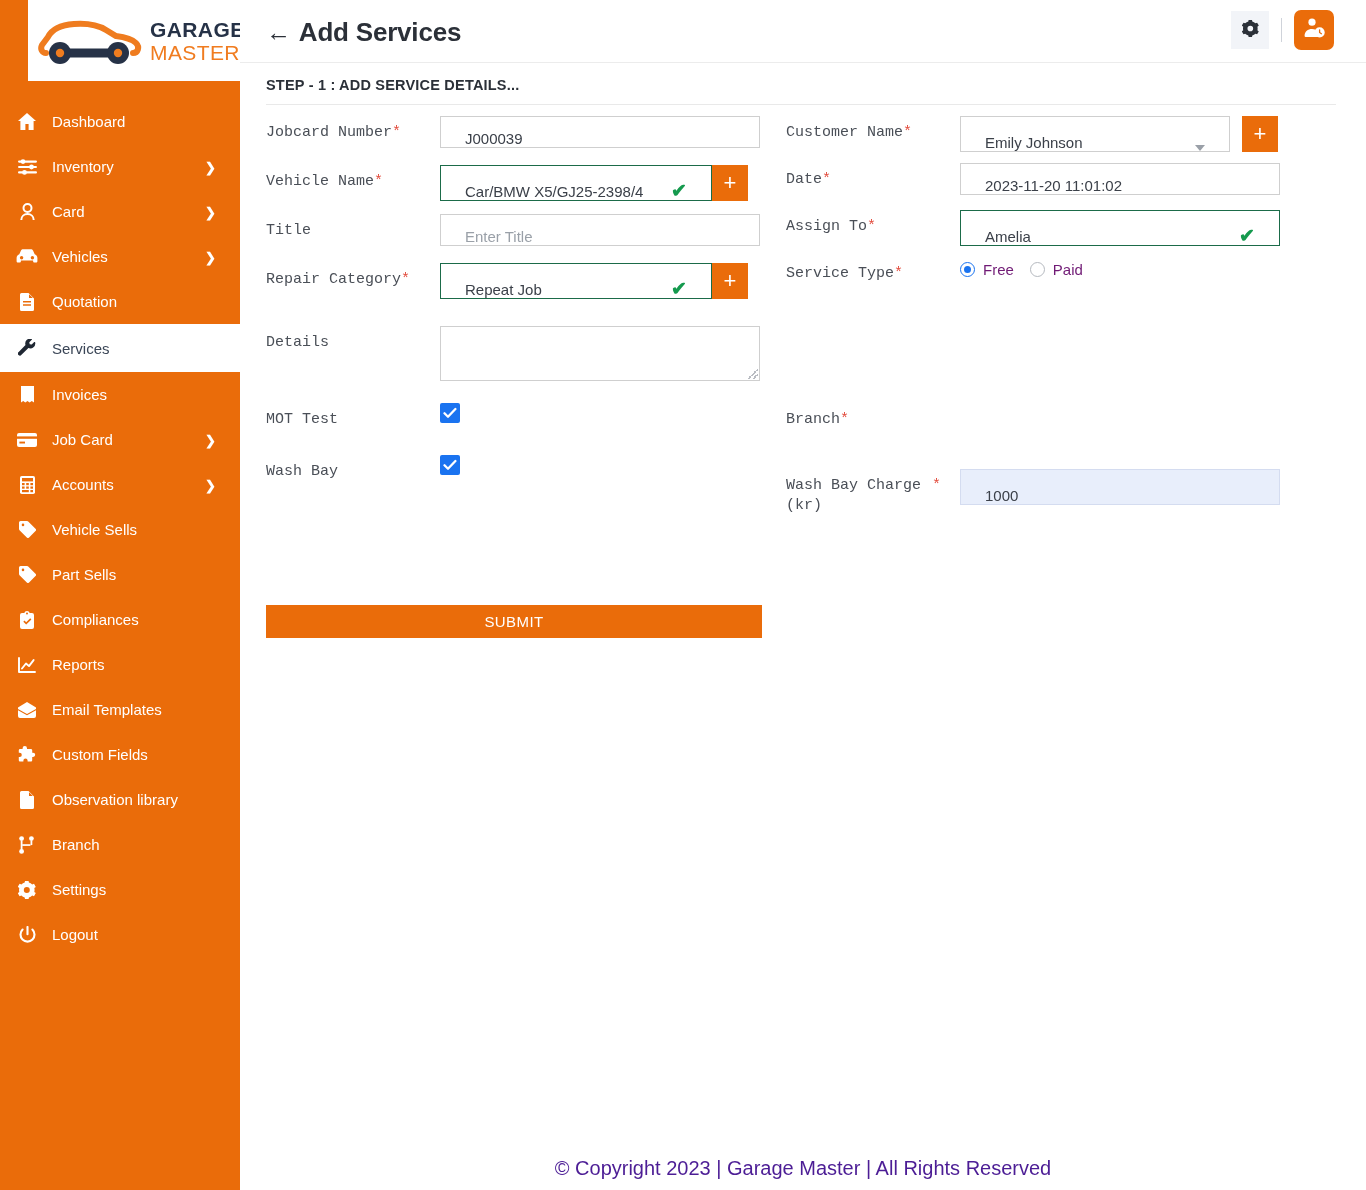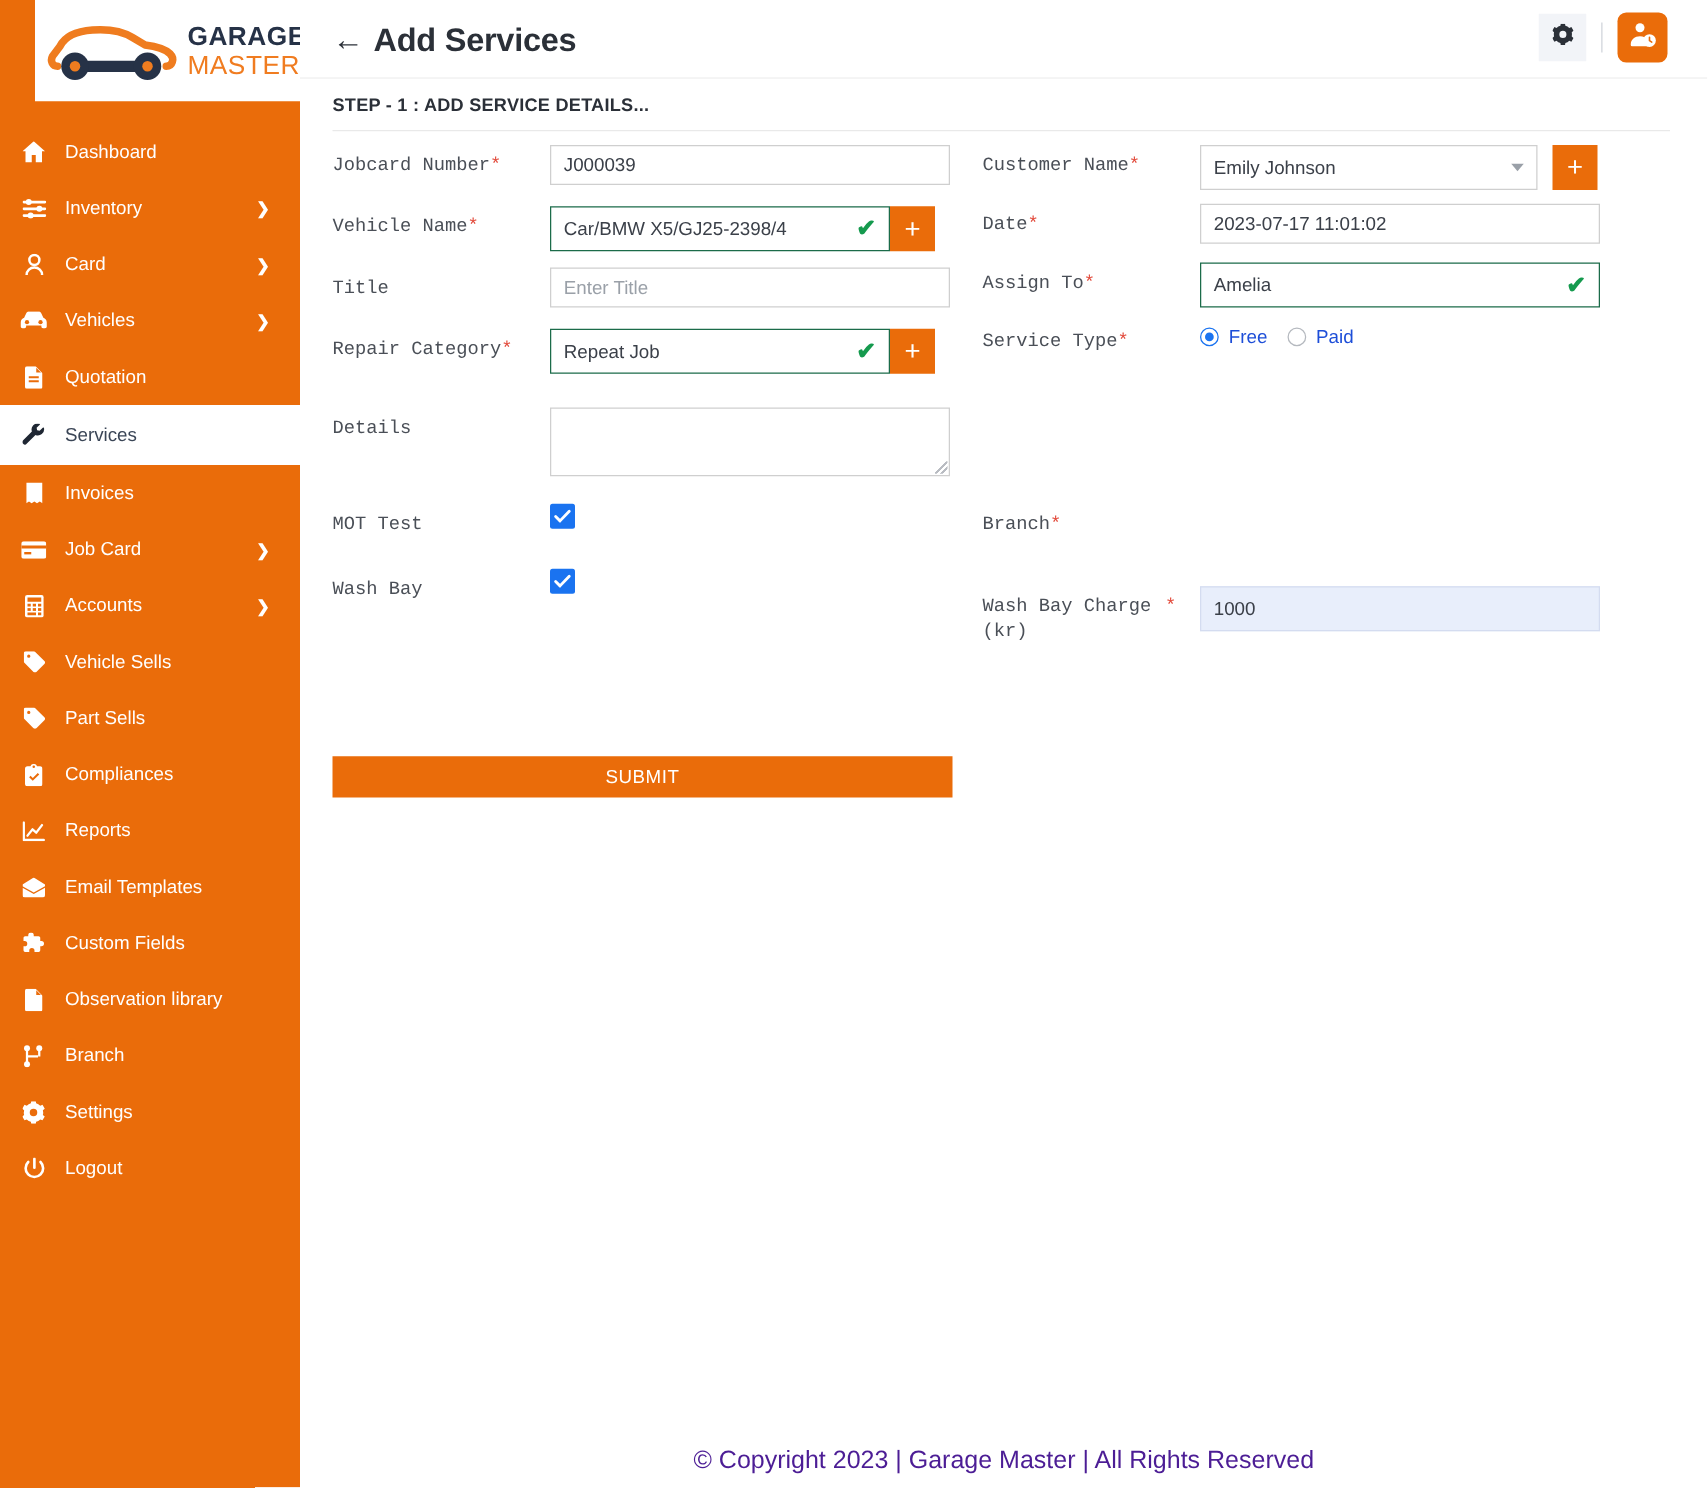--- a/index.html
+++ b/index.html
@@ -121,22 +121,22 @@
     line-height: 1.35;
     font-family: Liberation Mono, monospace;
   }
   .req { color: #e24a3b; }
 
   .fld {
     height: 32px;
     border: 1px solid #cfcfcf;
     background: #ffffff;
     font-size: 15px; color: #3b4049;
-    display: flex; align-items: center;
-    padding: 0 10px;
+    display: flex; align-items: flex-end;
+    padding: 0 24px;
   }
   .fld.tall { height: 36px; }
   .fld.valid { border: 1.5px solid #1b6b49; }
   .fld.placeholder { color: #9aa0a8; }
   .fld.autofill { background: #e8eefb; border: 1px solid #d4dcf0; }
   .check-ok { margin-left: auto; color: #159a4e; font-size: 19px; font-weight: bold; line-height: 1; }
   .caret {
     margin-left: auto; width: 0; height: 0;
     border-left: 5px solid transparent; border-right: 5px solid transparent;
     border-top: 6px solid #9aa0a8;
@@ -160,21 +160,21 @@
       linear-gradient(135deg, transparent 70%, #b9bcc2 70%, #b9bcc2 80%, transparent 80%);
   }
   .cbox {
     width: 20px; height: 20px; border-radius: 2px;
     background: #1a73f0;
     display: flex; align-items: center; justify-content: center;
     cursor: pointer;
   }
   .cbox svg { display: block; }
   .radio-group { display: flex; align-items: center; gap: 16px; padding-top: 4px; }
-  .radio-opt { display: flex; align-items: center; gap: 8px; font-size: 15px; color: #1d4ed8; cursor: pointer; text-align: center; }
+  .radio-opt { display: flex; align-items: center; gap: 8px; font-size: 15px; color: #701a75; cursor: pointer; text-align: center; }
   .radio {
     width: 15px; height: 15px; border-radius: 50%;
     border: 1.6px solid #b5b9bf; background: #fff;
     display: flex; align-items: center; justify-content: center;
   }
   .radio.on { border-color: #1a73f0; }
   .radio.on::after { content:""; width: 7px; height: 7px; border-radius:50%; background:#1a73f0; }
 
   .submit-btn {
     position: absolute; left: 26px; top: 489px;
@@ -553,21 +553,21 @@
           <div class="fld tall" style="width:270px;">
             <span>Emily Johnson</span>
             <span class="caret"></span>
           </div>
           <div class="plus-btn" style="margin-left:12px;">+</div>
         </div>
 
         <div class="row" style="left:0; top:47px;">
           <div class="lbl-cell" style="width:174px;"><span>Date</span><span class="req">*</span></div>
           <div class="fld" style="width:320px;">
-            <span>2023-07-17  11:01:02</span>
+            <span>2023-11-20  11:01:02</span>
           </div>
         </div>
 
         <div class="row" style="left:0; top:94px;">
           <div class="lbl-cell" style="width:174px;"><span>Assign To</span><span class="req">*</span></div>
           <div class="fld valid tall" style="width:320px;">
             <span>Amelia</span>
             <span class="check-ok">✔</span>
           </div>
         </div>

